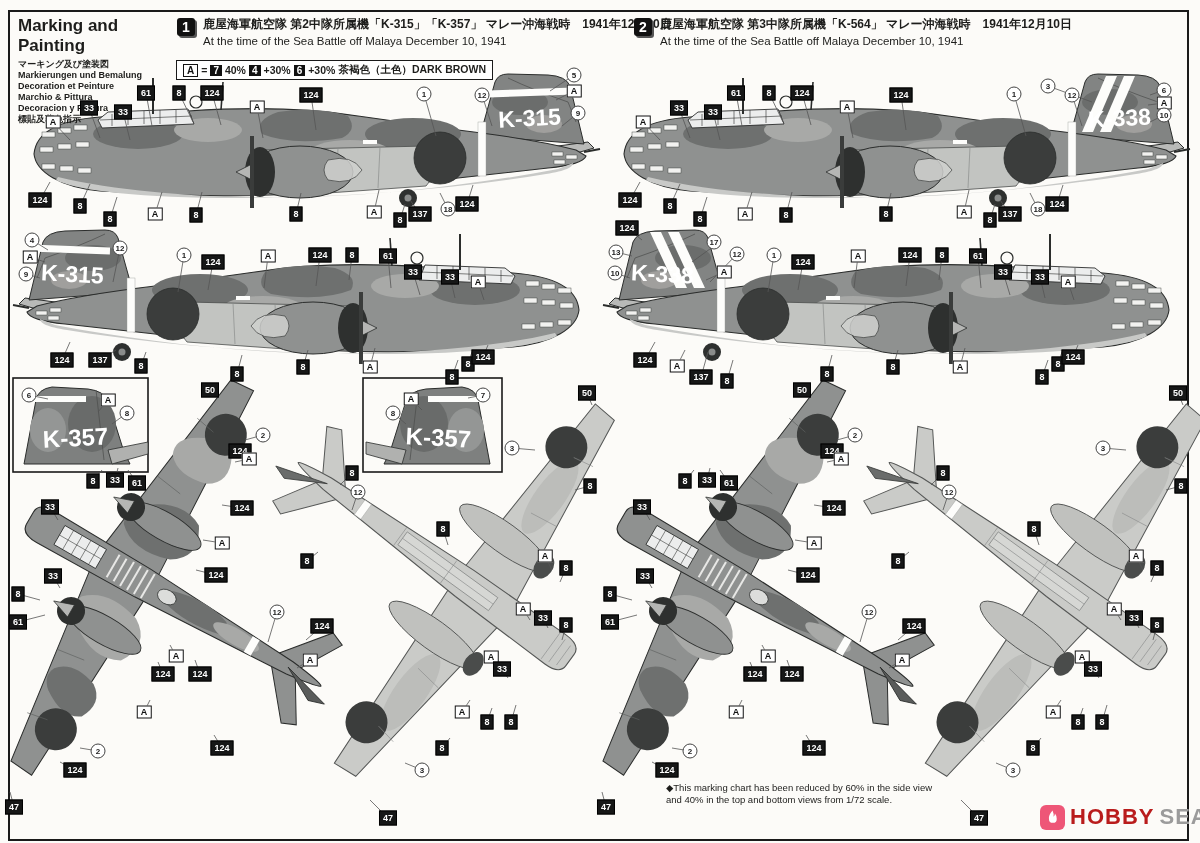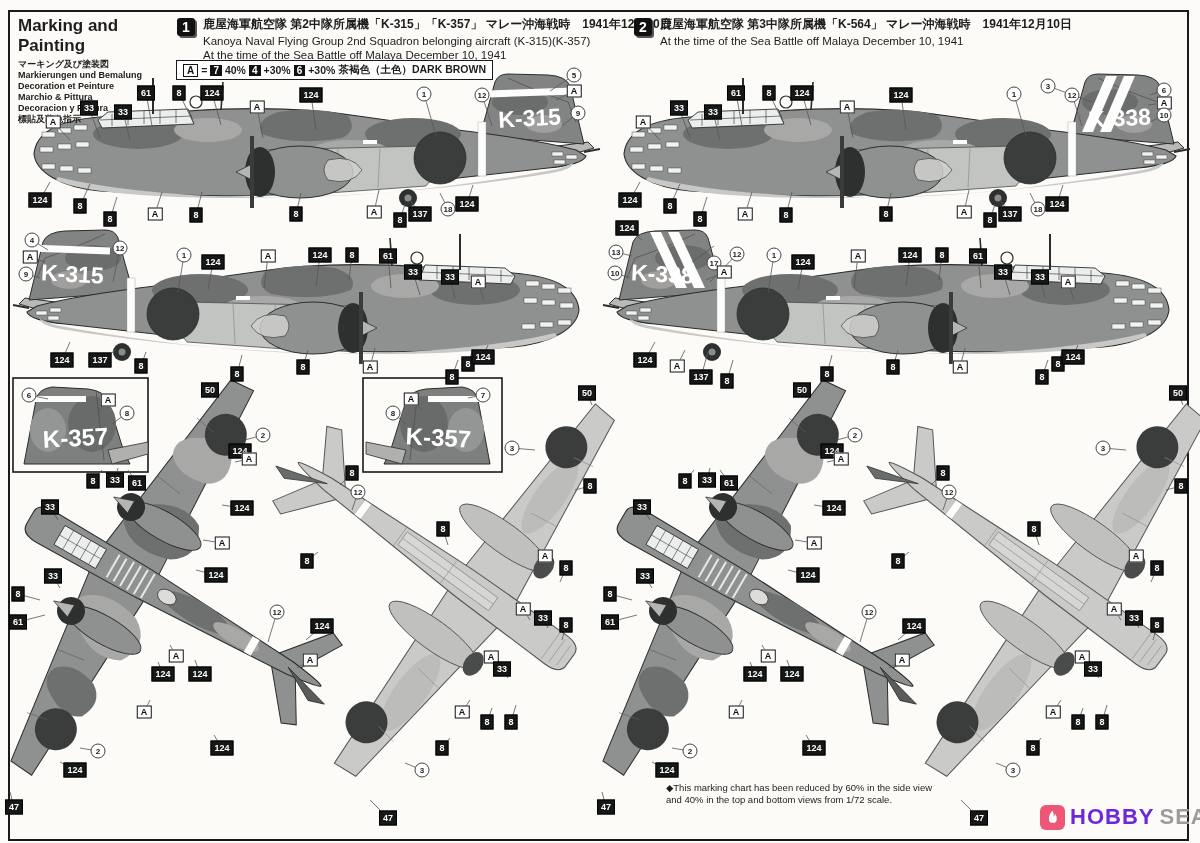--- a/index.html
+++ b/index.html
@@ -27,21 +27,21 @@
   .co-w{background:#fff;color:#111;padding:1px 3px;font-size:9px;border:1.6px solid #111;}
   .co-c{background:#fff;color:#222;border:1.2px solid #444;border-radius:50%;width:13px;height:13px;
       display:flex;align-items:center;justify-content:center;font-size:8px;}
   
   .notes{position:absolute;left:666px;top:782px;width:272px;font-size:9.5px;line-height:11.5px;}
   .notes .jp{font-weight:bold;}
   
   .logo{position:absolute;left:1040px;top:804px;display:flex;align-items:center;gap:5px;z-index:8;}
   .logo .flame{width:25px;height:25px;background:#ee5677;border-radius:6px;display:flex;
       align-items:center;justify-content:center;}
-  .logo .hobby{font-size:22px;font-weight:bold;color:#6d28d9;letter-spacing:1px;}
+  .logo .hobby{font-size:22px;font-weight:bold;color:#b91c1c;letter-spacing:1px;}
   .logo .search{font-size:22px;font-weight:bold;color:#9b9b9b;letter-spacing:1px;}
   svg text{font-family:"Liberation Sans",sans-serif;}
   .lay{position:absolute;left:0;top:0;}
 </style>
 </head>
 <body>
 
 <div class="page">
   <div class="frame"></div>
 
@@ -543,21 +543,21 @@
       <div class="co co-b" style="left: 786px; top: 215px;">8</div>
       <div class="co co-b" style="left: 886px; top: 214px;">8</div>
       <div class="co co-w" style="left: 964px; top: 212px;">A</div>
       <div class="co co-b" style="left: 990px; top: 220px;">8</div>
       <div class="co co-b" style="left: 1010px; top: 214px;">137</div>
       <div class="co co-c" style="left: 1038px; top: 209px;">18</div>
       <div class="co co-b" style="left: 1057px; top: 204px;">124</div>
       <div class="co co-b" style="left: 627px; top: 228px;">124</div>
       <div class="co co-c" style="left: 616px; top: 252px;">13</div>
       <div class="co co-c" style="left: 615px; top: 273px;">10</div>
-      <div class="co co-c" style="left: 714px; top: 263px;">17</div>
+      <div class="co co-c" style="left: 714px; top: 242px;">17</div>
       <div class="co co-c" style="left: 737px; top: 254px;">12</div>
       <div class="co co-w" style="left: 724px; top: 272px;">A</div>
       <div class="co co-c" style="left: 774px; top: 255px;">1</div>
       <div class="co co-b" style="left: 803px; top: 262px;">124</div>
       <div class="co co-w" style="left: 858px; top: 256px;">A</div>
       <div class="co co-b" style="left: 910px; top: 255px;">124</div>
       <div class="co co-b" style="left: 942px; top: 255px;">8</div>
       <div class="co co-b" style="left: 978px; top: 256px;">61</div>
       <div class="co co-b" style="left: 1003px; top: 272px;">33</div>
       <div class="co co-b" style="left: 1040px; top: 277px;">33</div>
@@ -625,21 +625,20 @@
     <div class="sub">Markierungen und Bemalung</div>
     <div class="sub">Decoration et Peinture</div>
     <div class="sub">Marchio &amp; Pittura</div>
     <div class="sub">Decoracion y Pintura</div>
     <div class="sub">標貼及著色指示</div>
   </div>
 
   <div class="sec" style="left:177px;">
     <div class="badge">1</div>
     <div class="jp">鹿屋海軍航空隊 第2中隊所属機「K-315」「K-357」 マレー沖海戦時　1941年12月10日</div>
-    <div class="en">Kanoya Naval Flying Group 2nd Squadron belonging aircraft (K-315)(K-357)</div>
     <div class="en">At the time of the Sea Battle off Malaya December 10, 1941</div>
   </div>
 
   <div class="sec" style="left:634px;">
     <div class="badge">2</div>
     <div class="jp">鹿屋海軍航空隊 第3中隊所属機「K-564」 マレー沖海戦時　1941年12月10日</div>
     <div class="en">At the time of the Sea Battle off Malaya December 10, 1941</div>
   </div>
 
   <div class="formula">

